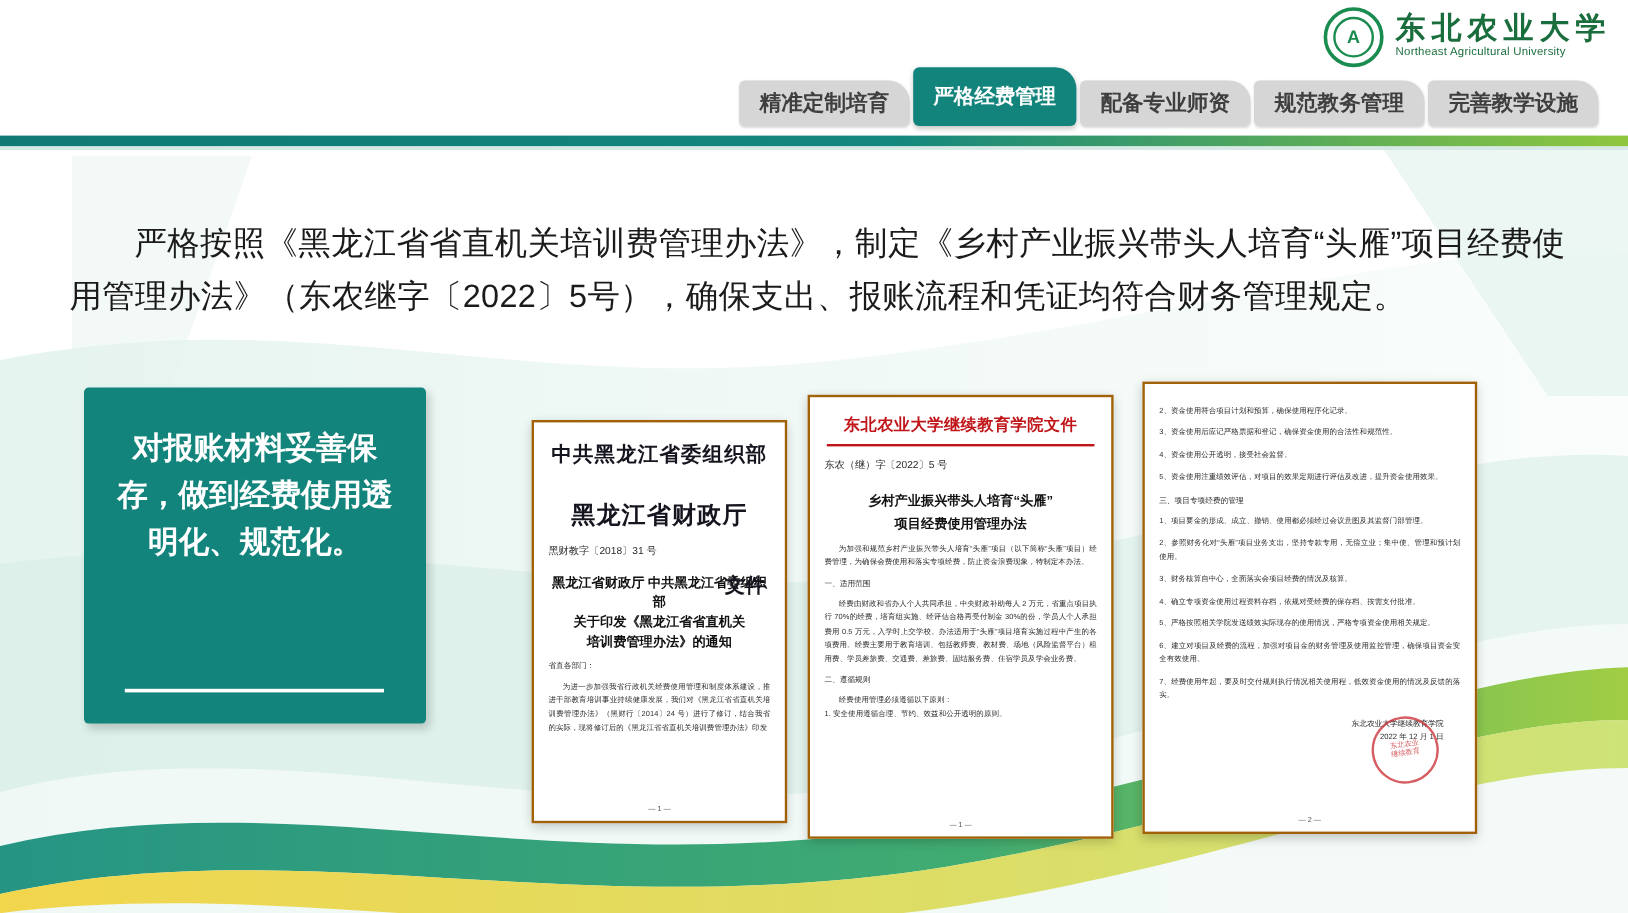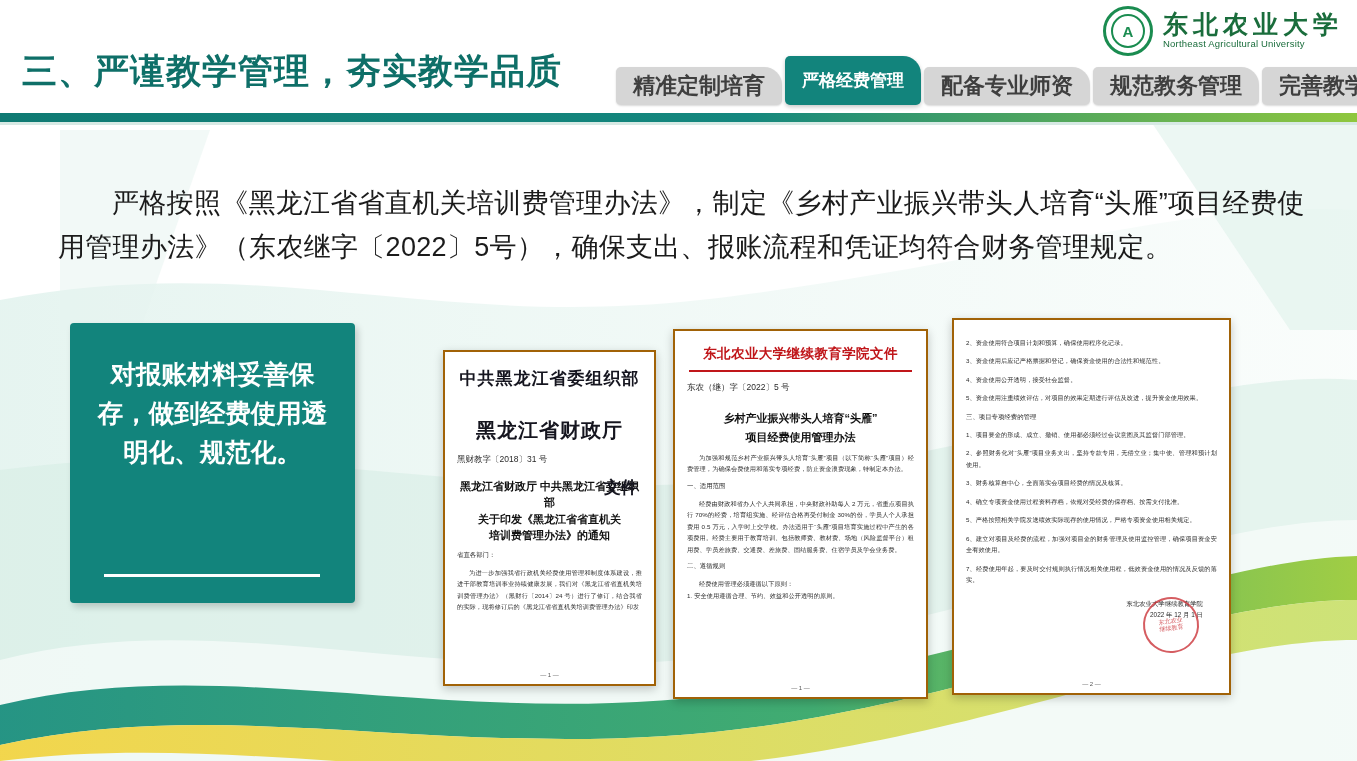--- a/index.html
+++ b/index.html
@@ -106,21 +106,21 @@
     display: flex;
     align-items: flex-end;
     height: 40px;
   }
   .tab {
     height: 38px;
     padding: 0 17px;
     display: flex;
     align-items: center;
     justify-content: center;
-    font-size: 22px;
+    font-size: 18px;
     font-weight: bold;
     color: #3f3f3f;
     background: #d6d6d6;
     border-radius: 5px 18px 5px 5px;
     margin-right: 3px;
     white-space: nowrap;
     box-shadow: 0 1px 2px rgba(0,0,0,0.15);
   }
   .tab.active {
     background: #12847c;
@@ -297,21 +297,20 @@
     <path d="M0,300 C260,250 430,330 700,300 C980,268 1180,200 1357,210 L1357,761 L0,761 Z" fill="url(#g1)" opacity="0.55"></path>
     <path d="M0,470 C300,430 520,520 820,470 C1080,428 1220,370 1357,380 L1357,761 L0,761 Z" fill="#d6ece4" opacity="0.55"></path>
     <path d="M0,660 C230,600 460,700 760,650 C1030,605 1200,520 1357,520 L1357,761 L0,761 Z" fill="#ffffff" opacity="0.55"></path>
     <path d="M0,705 C240,648 470,740 780,686 C1050,640 1210,560 1357,556 L1357,600 C1200,600 1040,680 790,722 C480,772 250,690 0,745 Z" fill="url(#g2)" opacity="0.95"></path>
     <path d="M0,745 C250,690 480,772 790,722 C1040,680 1200,600 1357,600 L1357,640 C1200,640 1040,718 790,756 C480,800 250,730 0,761 Z" fill="url(#g3)" opacity="0.9"></path>
     <path d="M1150,120 L1357,120 L1357,330 L1290,330 Z" fill="#d9efe8" opacity="0.5"></path>
     <path d="M60,130 L210,130 L140,330 L60,330 Z" fill="#e6f4ef" opacity="0.5"></path>
   </svg>
 
   <div class="header">
-    <div class="section-title">三、严谨教学管理，夯实教学品质</div>
 
     <div class="logo-wrap">
       <div class="logo-badge">
         <span>A</span>
       </div>
       <div>
         <div class="logo-text-cn">东北农业大学</div>
         <div class="logo-text-en">Northeast Agricultural University</div>
       </div>
     </div>

